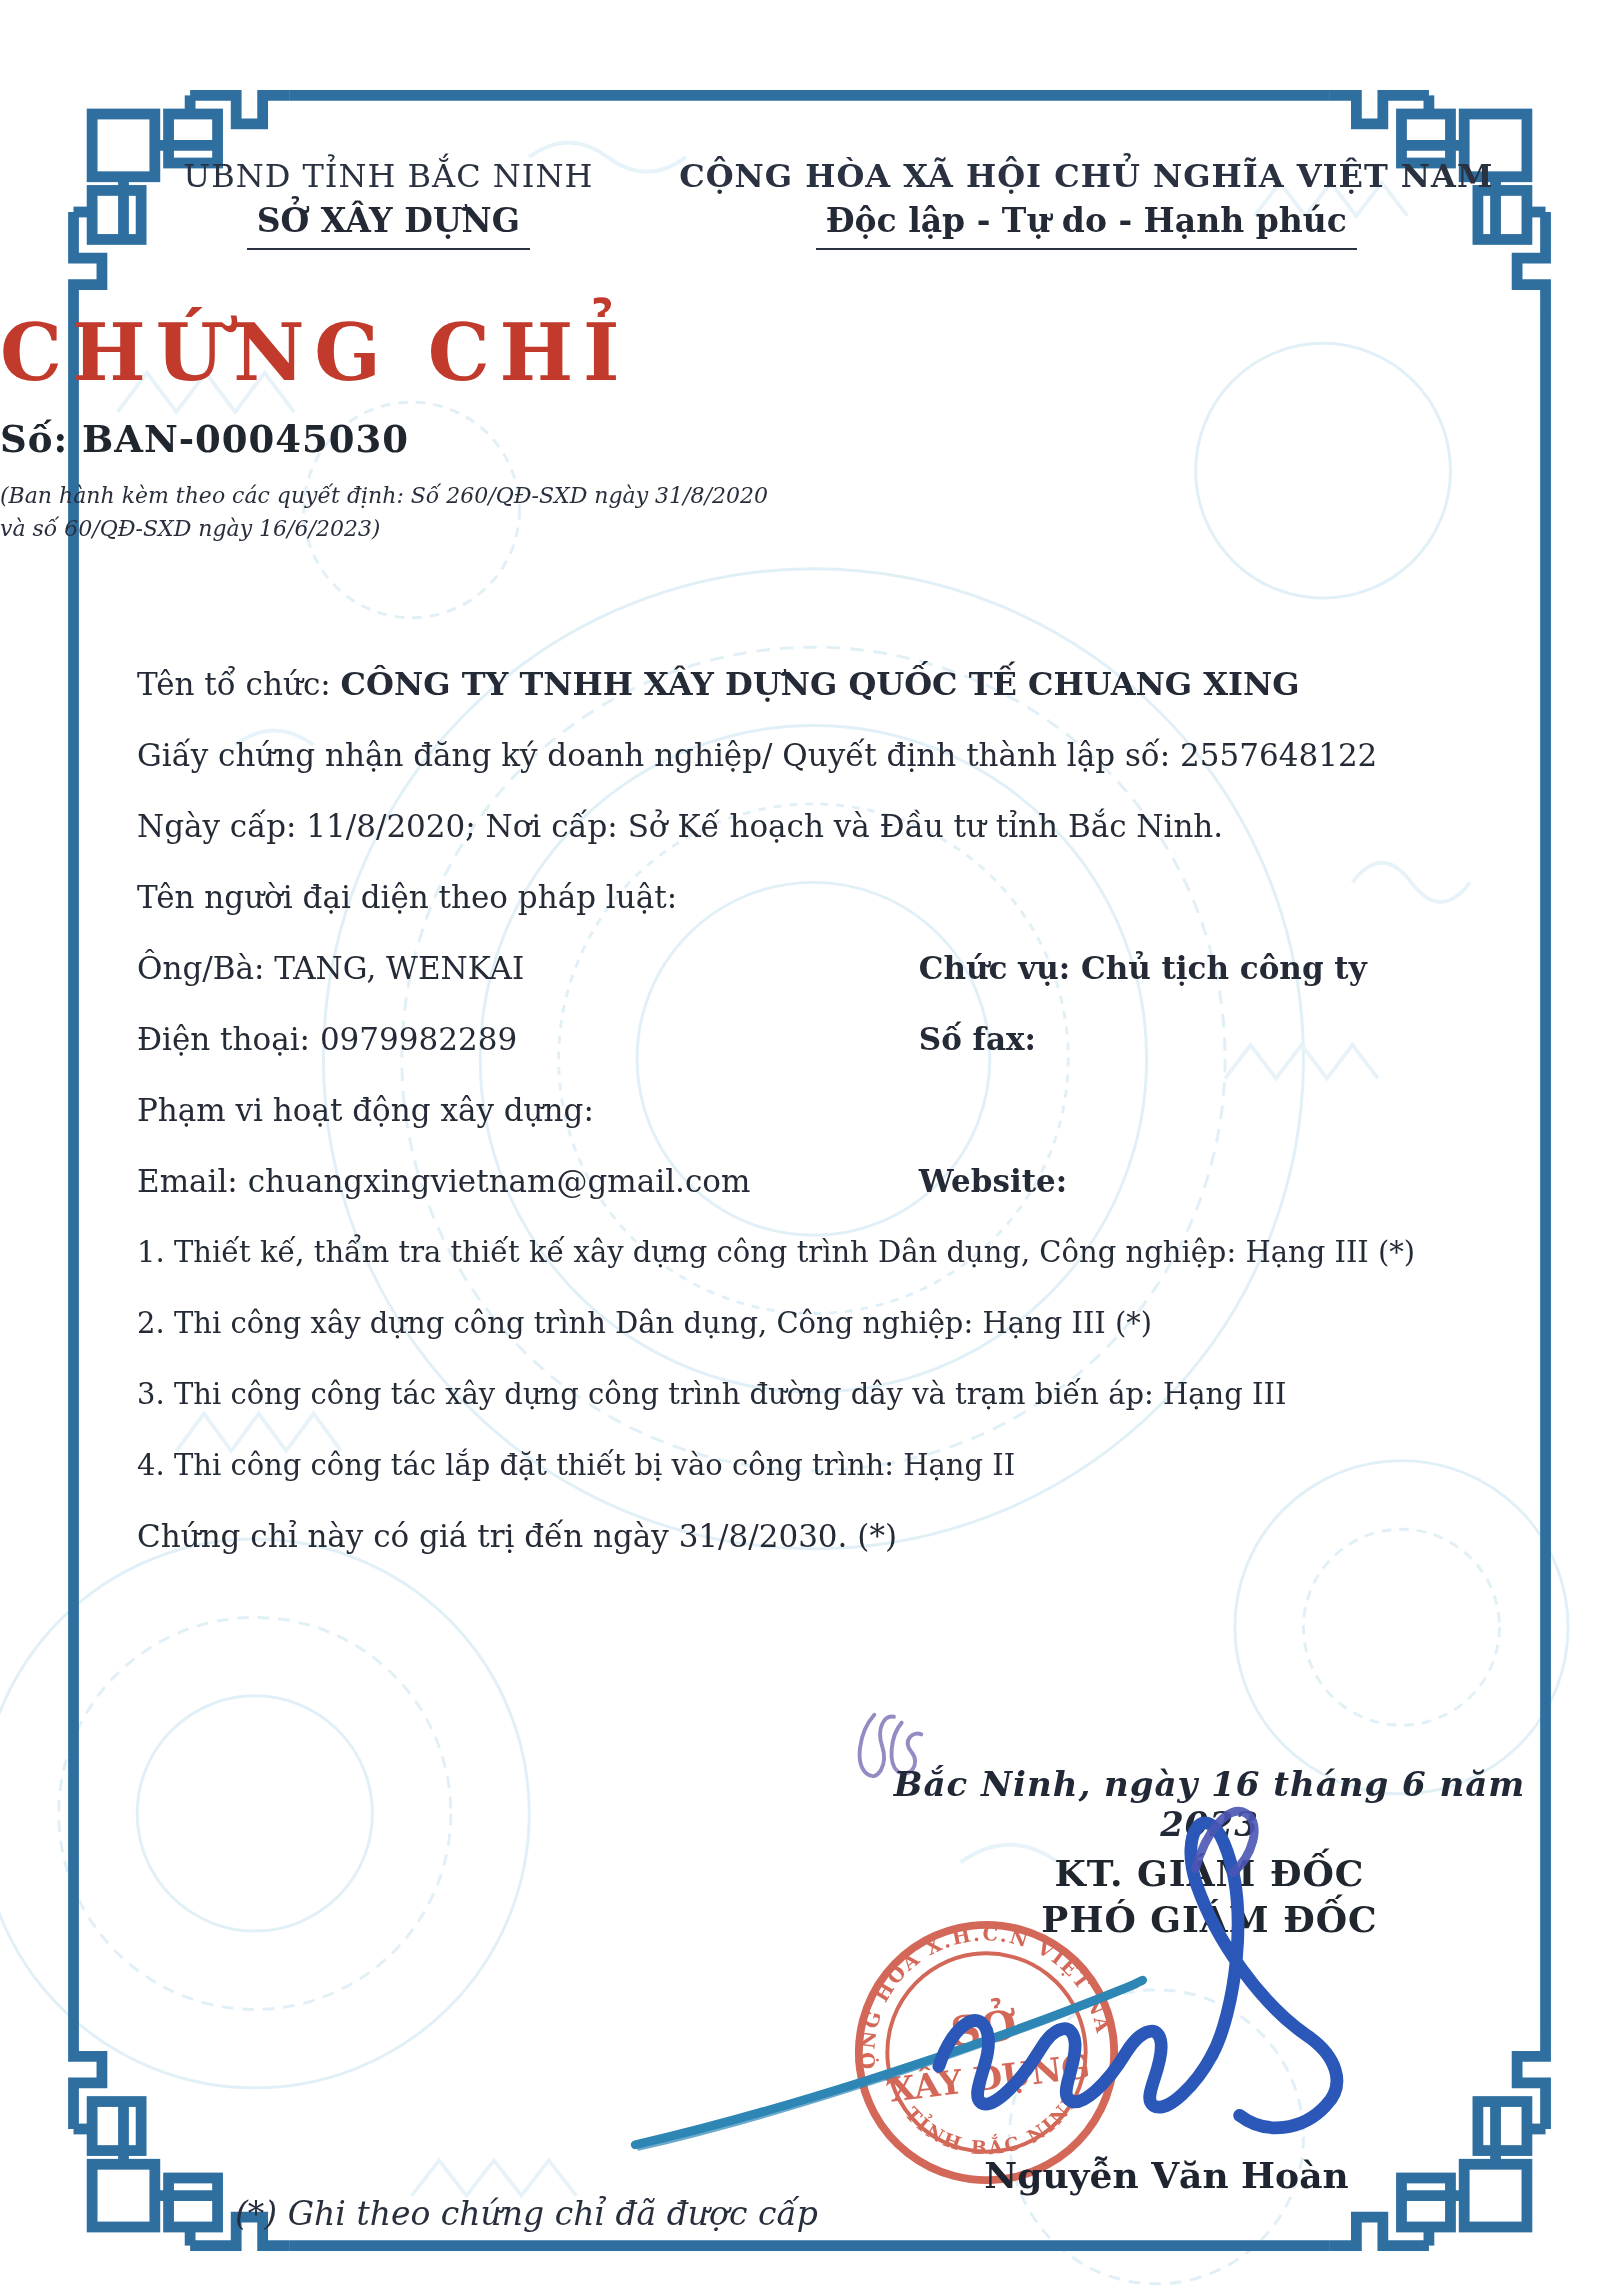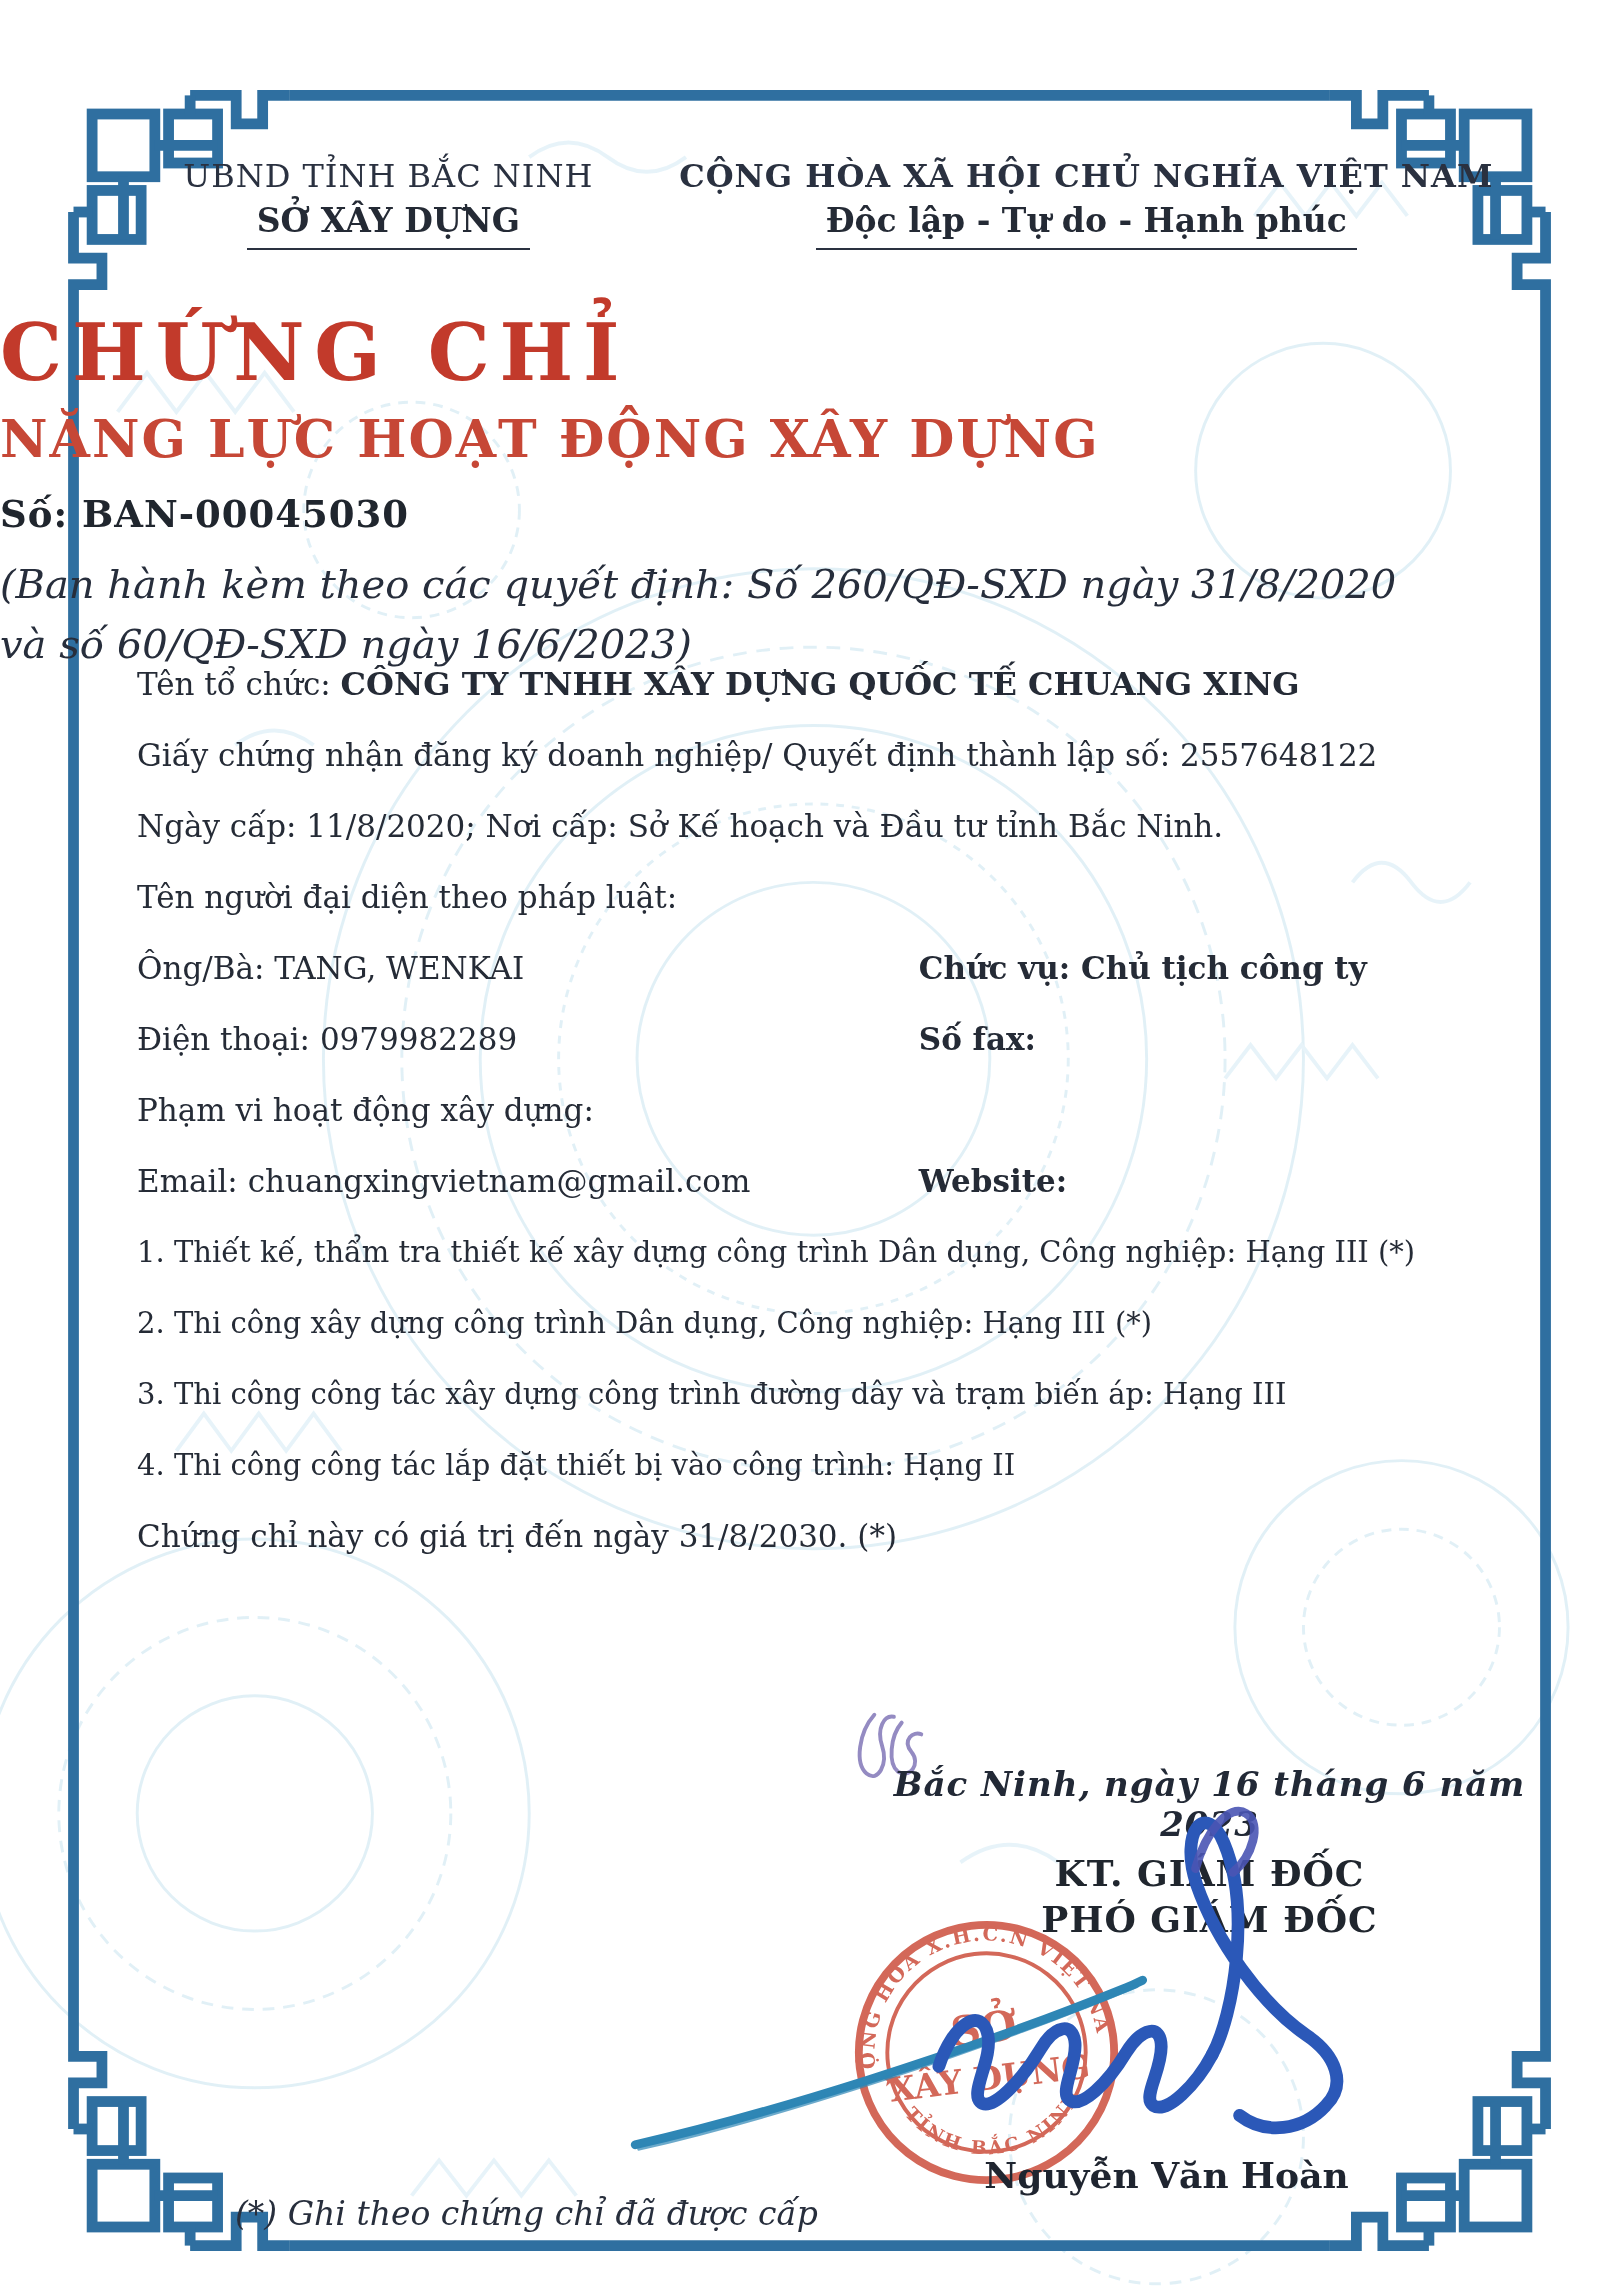--- a/index.html
+++ b/index.html
@@ -20,21 +20,21 @@
   .h-right{width:64%;text-align:center;}
   .h-line1{font-size:32px;letter-spacing:1px;color:#2a3140;}
   .h-left .h-line1{font-size:32px;}
   .h-line2{font-size:33px;font-weight:bold;margin-top:5.9px;color:#242a35;}
   .h-underline{display:inline-block;padding:0 9.8px 7.8px;border-bottom:2.9px solid #2a3140;}
   
   .title-block{left:0;top:312px;width:1621px;text-align:left;}
   .t-main{font-size:78px;font-weight:bold;letter-spacing:9.8px;color:#c23a2b;line-height:1.05;}
   .t-sub{font-size:52px;font-weight:bold;letter-spacing:2px;color:#c64736;margin-top:13.7px;}
   .t-num{font-size:37px;font-weight:bold;color:#20262e;margin-top:23.5px;letter-spacing:1px;}
-  .t-issue{font-size:40px;font-style:italic;color:#272e3c;margin-top:17.6px;line-height:1.5;}
+  .t-issue{font-size:22px;font-style:italic;color:#272e3c;margin-top:17.6px;line-height:1.5;}
   
   .body-col{left:137px;top:649px;width:1396px;}
   .line{font-size:31px;line-height:71px;white-space:nowrap;color:#252b36;}
   .line .bold{font-weight:bold;font-size:32px;}
   .two-col{display:flex;}
   .two-col .c1{width:56%;}
   .two-col .c2{width:44%;font-weight:bold;}
   .addr{white-space:normal;text-align:justify;}
   .scope-item{font-size:29px;line-height:71px;white-space:nowrap;}
   .validity{font-size:31px;line-height:71px;white-space:nowrap;}
@@ -117,21 +117,20 @@
     <div class="h-right">
       <div class="h-line1" style="font-weight:bold;">CỘNG HÒA XÃ HỘI CHỦ NGHĨA VIỆT NAM</div>
       <div class="h-line2">
         <span class="h-underline">Độc lập - Tự do - Hạnh phúc</span>
       </div>
     </div>
   </div>
 
   <div class="abs title-block">
     <div class="t-main">CHỨNG CHỈ</div>
-    <div class="t-sub">NĂNG LỰC HOẠT ĐỘNG XÂY DỰNG</div>
     <div class="t-num">Số: BAN-00045030</div>
     <div class="t-issue">
       <div>(Ban hành kèm theo các quyết định: Số 260/QĐ-SXD ngày 31/8/2020</div>
       <div>và số 60/QĐ-SXD ngày 16/6/2023)</div>
     </div>
   </div>
 
   <div class="abs body-col">
     <div class="line"><span>Tên tổ chức: </span><span class="bold">CÔNG TY TNHH XÂY DỰNG QUỐC TẾ CHUANG XING</span></div>
     <div class="line">Giấy chứng nhận đăng ký doanh nghiệp/ Quyết định thành lập số: 2557648122</div>

